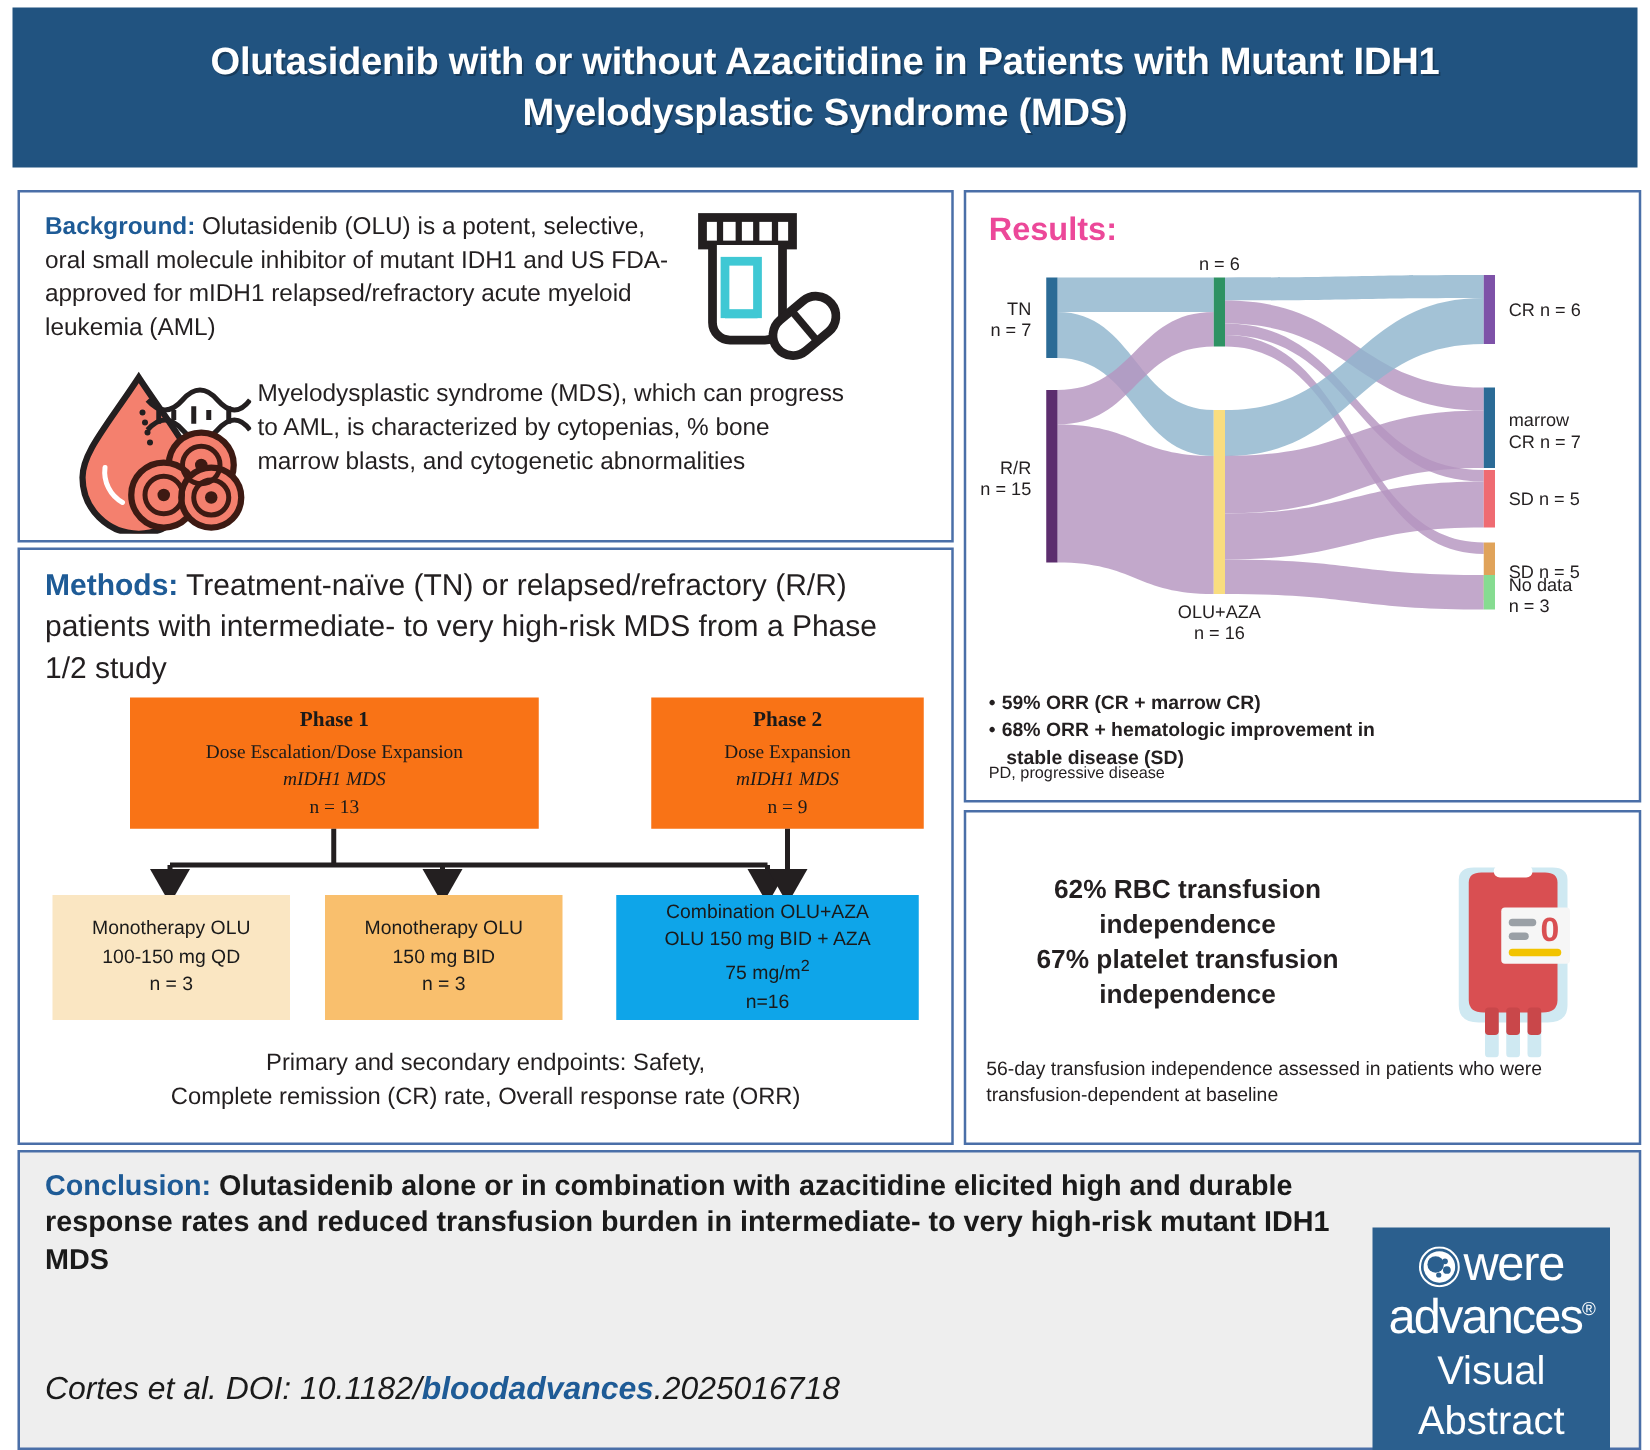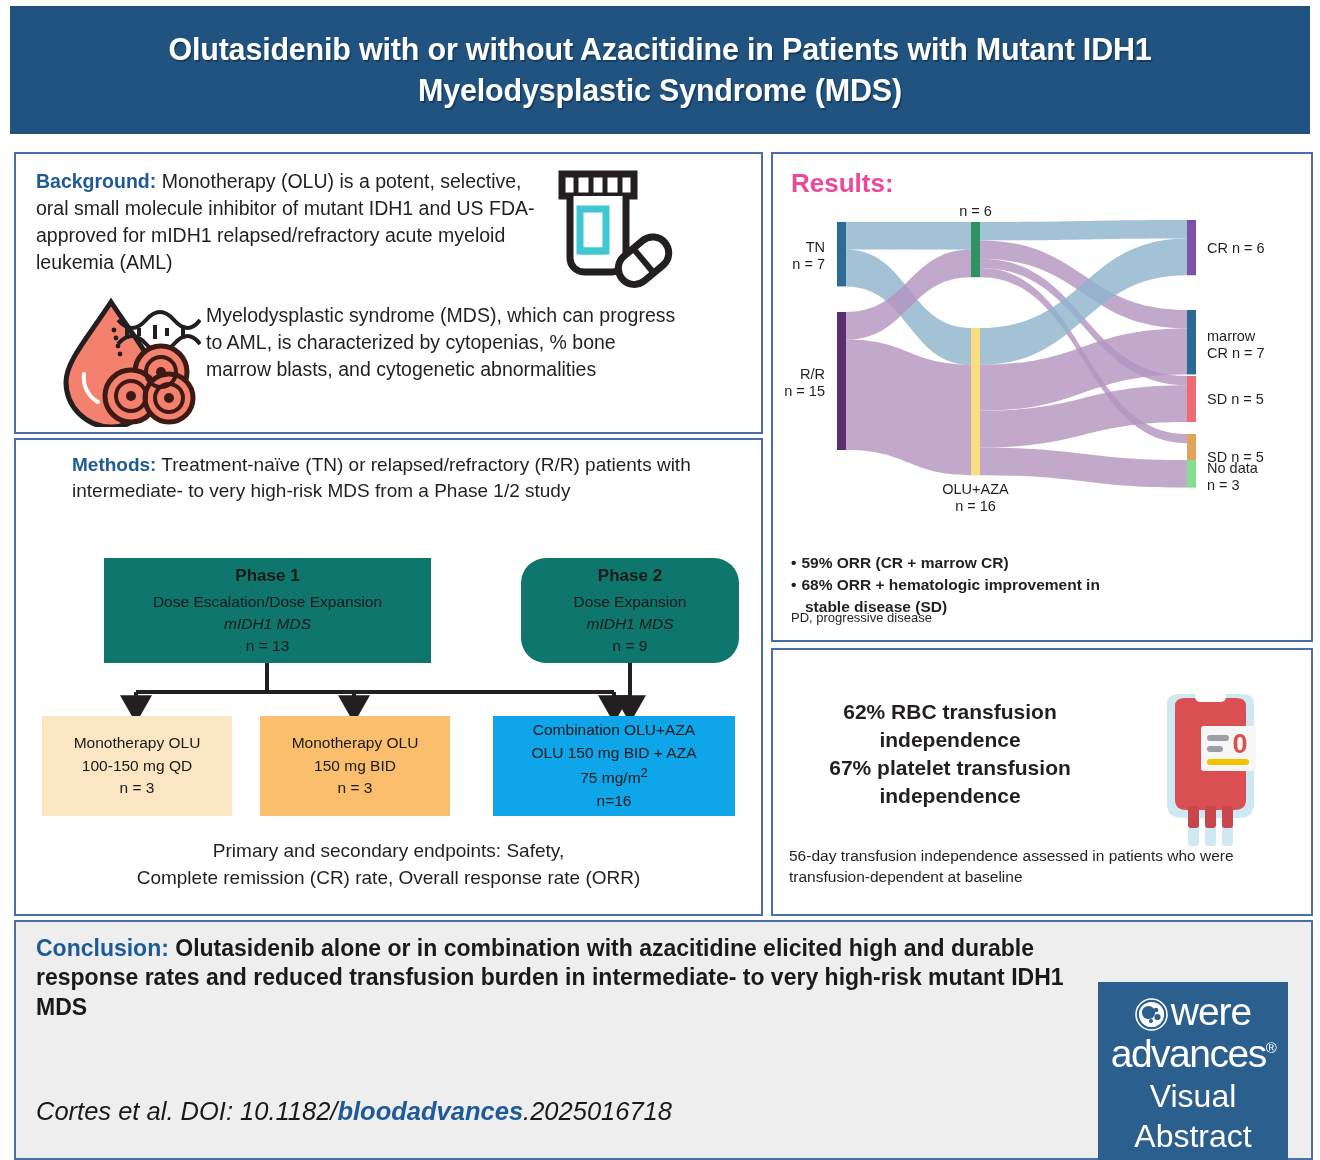--- a/index.html
+++ b/index.html
@@ -40,31 +40,31 @@
   .drop-icon{position:absolute;left:40px;top:138px;width:145px;height:135px;}
   .bg-text2{
     position:absolute;left:190px;top:148px;width:470px;
     font-size:19.5px;line-height:1.38;
   }
 
   
   #methods-panel{left:14px;top:438px;width:745px;height:474px;}
   .methods-text{
     position:absolute;left:20px;top:12px;width:690px;
-    font-size:19px;line-height:1.38;margin-left:36px;
+    font-size:24px;line-height:1.38;
   }
   .phase-box{
-    position:absolute;background:#0f766e;
+    position:absolute;background:#f97316;
     display:flex;flex-direction:column;align-items:center;justify-content:center;
-    font-size:15.5px;line-height:1.42;text-align:center;color:#1a1a1a;
+    font-size:15.5px;line-height:1.42;text-align:center;color:#1a1a1a;font-family:Liberation Serif, serif;
   }
   .phase-box .ttl{font-weight:bold;font-size:17px;margin-bottom:3px;}
   .phase-box .ital{font-style:italic;}
   #phase1{left:88px;top:118px;width:327px;height:105px;}
-  #phase2{left:505px;top:118px;width:218px;height:105px;border-radius:25px;}
+  #phase2{left:505px;top:118px;width:218px;height:105px;}
 
   .tx-box{
     position:absolute;
     display:flex;flex-direction:column;align-items:center;justify-content:center;
     font-size:15.5px;line-height:1.45;text-align:center;color:#1a1a1a;
   }
   #tx1{left:26px;top:276px;width:190px;height:100px;background:#fae6c2;}
   #tx2{left:244px;top:276px;width:190px;height:100px;background:#f9bf6d;}
   #tx3{left:477px;top:276px;width:242px;height:100px;background:#0ea5e9;}
 
@@ -137,21 +137,21 @@
 <body>
 
 <div class="page">
 
   <div class="title-banner">
     <h1>Olutasidenib with or without Azacitidine in Patients with Mutant IDH1 Myelodysplastic Syndrome (MDS)</h1>
   </div>
 
   <div class="panel" id="bg-panel">
     <div class="bg-text">
-      <span class="lead">Background:</span><span> Monotherapy (OLU) is a potent, selective, oral small molecule inhibitor of mutant IDH1 and US FDA-approved for mIDH1 relapsed/refractory acute myeloid leukemia (AML)</span>
+      <span class="lead">Background:</span><span> Olutasidenib (OLU) is a potent, selective, oral small molecule inhibitor of mutant IDH1 and US FDA-approved for mIDH1 relapsed/refractory acute myeloid leukemia (AML)</span>
     </div>
 
     <svg class="pill-icon" viewBox="0 0 140 125">
       <rect x="18" y="8" width="72" height="22" fill="#ffffff" stroke="#231f20" stroke-width="7"></rect>
       <line x1="32" y1="8" x2="32" y2="30" stroke="#231f20" stroke-width="5"></line>
       <line x1="47" y1="8" x2="47" y2="30" stroke="#231f20" stroke-width="5"></line>
       <line x1="61" y1="8" x2="61" y2="30" stroke="#231f20" stroke-width="5"></line>
       <line x1="76" y1="8" x2="76" y2="30" stroke="#231f20" stroke-width="5"></line>
       <path d="M26 30 L26 92 a14 14 0 0 0 14 14 L68 106 a14 14 0 0 0 14 -14 L82 30" fill="#ffffff" stroke="#231f20" stroke-width="7"></path>
       <rect x="36" y="43" width="26" height="42" fill="none" stroke="#3fc8d4" stroke-width="7"></rect>

